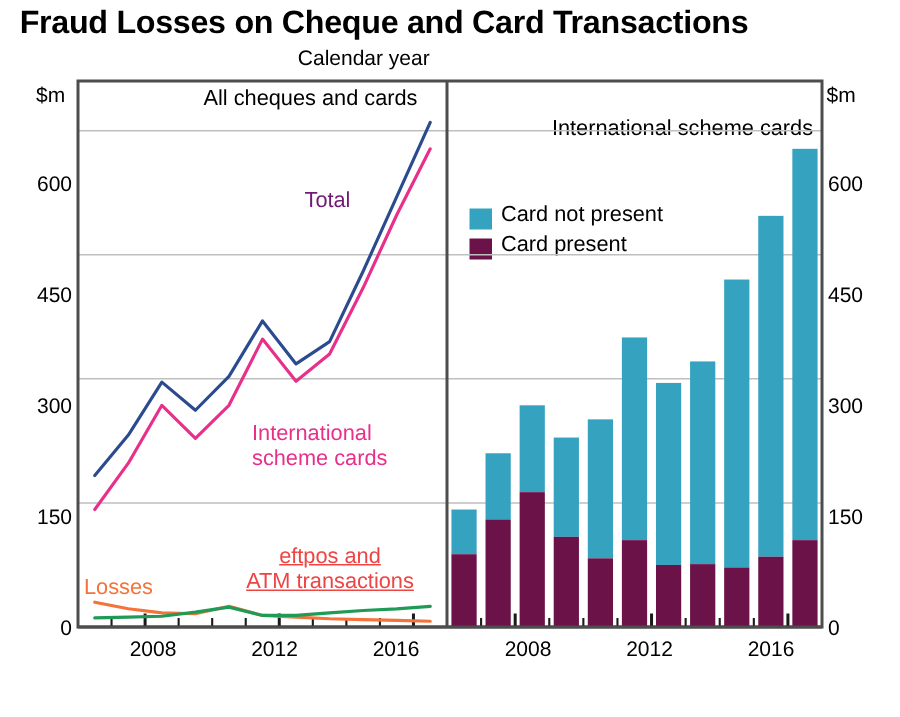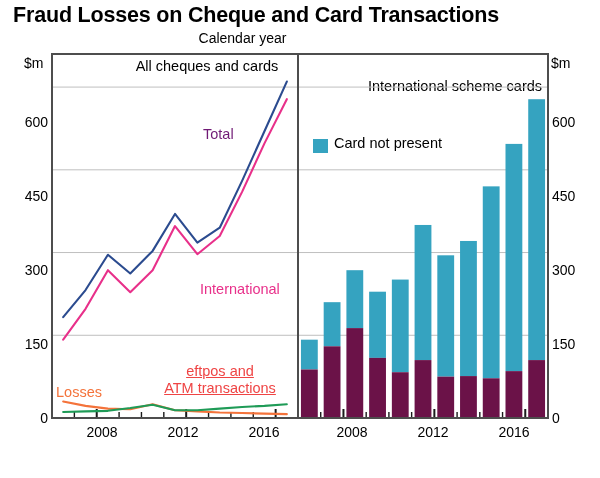--- a/index.html
+++ b/index.html
@@ -82,21 +82,21 @@
     white-space: nowrap;
   }
 
   .series-label {
     position: absolute;
     font-size: 14.5px;
     line-height: 17px;
     white-space: nowrap;
   }
   #label-total { left: 188px; top: 126px; color: #701a75; margin-left: 15px; }
-  #label-isc   { left: 168px; top: 281px; color: #E8308A; text-align: left; margin-left: 32px; }
+  #label-isc   { left: 168px; top: 281px; color: #E8308A; text-align: left; }
   #label-cheques { left: 56px; top: 384px; color: #F4733B; }
   #label-eftpos  { left: 140px; top: 363px; color: #ef4444; text-align: center; width: 160px; text-decoration: underline; }
 
   .legend {
     position: absolute;
     left: 313px; top: 133px;
     font-size: 14.5px;
     line-height: 20px;
   }
   .legend-row {
@@ -149,31 +149,36 @@
   <div class="xtick-label" style="left:155px;">2012</div>
   <div class="xtick-label" style="left:236px;">2016</div>
 
   <div class="xtick-label" style="left:324px;">2008</div>
   <div class="xtick-label" style="left:405px;">2012</div>
   <div class="xtick-label" style="left:486px;">2016</div>
 
   <div class="series-label" id="label-total">Total</div>
   <div class="series-label" id="label-isc">
     <div>International</div>
+    <div>scheme cards</div>
   </div>
   <div class="series-label" id="label-cheques">Losses</div>
   <div class="series-label" id="label-eftpos">
     <div>eftpos and</div>
     <div>ATM transactions</div>
   </div>
 
   <div class="legend">
     <div class="legend-row">
       <span class="legend-swatch" id="sw-cnp" style="background: rgb(53, 163, 192);"></span>
       <span class="legend-text">Card not present</span>
+    </div>
+    <div class="legend-row">
+      <span class="legend-swatch" id="sw-cp" style="background: rgb(107, 18, 72);"></span>
+      <span class="legend-text">Card present</span>
     </div>
   </div>
 
   <svg id="plot-svg" width="600" height="478" style="position:absolute;left:0;top:0;">
       <line x1="52" y1="335.27272727272725" x2="548" y2="335.27272727272725" stroke="#BFBFBF" stroke-width="1"></line>
       <line x1="52" y1="252.54545454545456" x2="548" y2="252.54545454545456" stroke="#BFBFBF" stroke-width="1"></line>
       <line x1="52" y1="169.81818181818184" x2="548" y2="169.81818181818184" stroke="#BFBFBF" stroke-width="1"></line>
       <line x1="52" y1="87.09090909090912" x2="548" y2="87.09090909090912" stroke="#BFBFBF" stroke-width="1"></line>
       <rect x="52" y="54" width="496" height="364" fill="none" stroke="#4D4D4D" stroke-width="2"></rect>
       <line x1="298" y1="54" x2="298" y2="418" stroke="#4D4D4D" stroke-width="2"></line>

